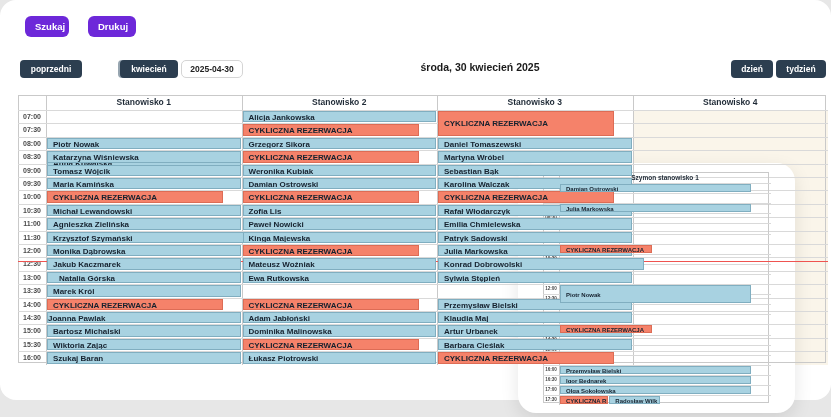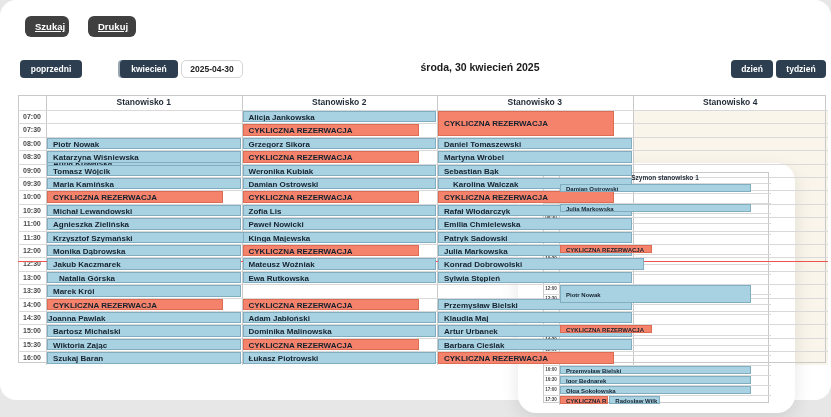--- a/index.html
+++ b/index.html
@@ -9,21 +9,21 @@
     background:#e7e7e7;
     position:relative;
     overflow:hidden;
   }
   .card {
     position:absolute; left:0; top:0; width:831px; height:400px;
     background:#ffffff; border-radius:16px;
   }
   
   .btn { border:none; cursor:pointer; font-family:inherit; font-weight:bold; color:#fff; }
-  .btn-blue { background:#404040; border-radius:6px; font-size:9.5px; padding:0 10px; height:21px; position:absolute; top:16px;text-decoration:underline; }
+  .btn-blue { background:#6d28d9; border-radius:6px; font-size:9.5px; padding:0 10px; height:21px; position:absolute; top:16px; }
   #btn-szukaj { left:25px; width:44px; }
   #btn-drukuj { left:88px; width:48px; }
   .btn-dark { background:#2c3e50; border-radius:4px; font-size:8.5px; height:18px; position:absolute; top:60px; padding:0 8px; }
   .btn-gray { background:#97a5b0; }
   #btn-prev { left:20px; width:62px; }
   #btn-today { left:85px; width:48px;margin-left:33px; }
   #btn-next { left:120px; width:58px; }
   #date-input {
     position:absolute; left:181px; top:60px; width:62px; height:18px;
     border:1.5px solid #d5d5d5; border-radius:5px; font-family:inherit;
@@ -156,21 +156,21 @@
       <div class="evt evt-normal" style="left: 224.5px; top: 176.8px; width: 193.5px; height: 11.4px; font-size: 8px; line-height: 11.4px; padding-left: 5px;">Ewa Rutkowska</div>
       <div class="evt evt-cyclic" style="left: 224.5px; top: 203.6px; width: 176.085px; height: 11.4px; font-size: 8px; line-height: 11.4px; padding-left: 5px;">CYKLICZNA REZERWACJA</div>
       <div class="evt evt-normal" style="left: 224.5px; top: 217px; width: 193.5px; height: 11.4px; font-size: 8px; line-height: 11.4px; padding-left: 5px;">Adam Jabłoński</div>
       <div class="evt evt-normal" style="left: 224.5px; top: 230.4px; width: 193.5px; height: 11.4px; font-size: 8px; line-height: 11.4px; padding-left: 5px;">Dominika Malinowska</div>
       <div class="evt evt-cyclic" style="left: 224.5px; top: 243.8px; width: 176.085px; height: 11.4px; font-size: 8px; line-height: 11.4px; padding-left: 5px;">CYKLICZNA REZERWACJA</div>
       <div class="evt evt-normal" style="left: 224.5px; top: 257.2px; width: 193.5px; height: 11.4px; font-size: 8px; line-height: 11.4px; padding-left: 5px;">Łukasz Piotrowski</div>
       <div class="evt evt-cyclic" style="left: 420px; top: 16px; width: 176.085px; height: 24.8px; font-size: 8px; line-height: 24.8px; padding-left: 5px;">CYKLICZNA REZERWACJA</div>
       <div class="evt evt-normal" style="left: 420px; top: 42.8px; width: 193.5px; height: 11.4px; font-size: 8px; line-height: 11.4px; padding-left: 5px;">Daniel Tomaszewski</div>
       <div class="evt evt-normal" style="left: 420px; top: 56.2px; width: 193.5px; height: 11.4px; font-size: 8px; line-height: 11.4px; padding-left: 5px;">Martyna Wróbel</div>
       <div class="evt evt-normal" style="left: 420px; top: 69.6px; width: 193.5px; height: 11.4px; font-size: 8px; line-height: 11.4px; padding-left: 5px;">Sebastian Bąk</div>
-      <div class="evt evt-normal" style="left: 420px; top: 83px; width: 193.5px; height: 11.4px; font-size: 8px; line-height: 11.4px; padding-left: 14px; text-decoration: underline;">Karolina Walczak</div>
+      <div class="evt evt-normal" style="left: 420px; top: 83px; width: 193.5px; height: 11.4px; font-size: 8px; line-height: 11.4px; padding-left: 5px; text-decoration: underline;">Karolina Walczak</div>
       <div class="evt evt-cyclic" style="left: 420px; top: 96.4px; width: 176.085px; height: 11.4px; font-size: 8px; line-height: 11.4px; padding-left: 5px;">CYKLICZNA REZERWACJA</div>
       <div class="evt evt-normal" style="left: 420px; top: 109.8px; width: 193.5px; height: 11.4px; font-size: 8px; line-height: 11.4px; padding-left: 5px;">Rafał Włodarczyk</div>
       <div class="evt evt-normal" style="left: 420px; top: 123.2px; width: 193.5px; height: 11.4px; font-size: 8px; line-height: 11.4px; padding-left: 5px;">Emilia Chmielewska</div>
       <div class="evt evt-normal" style="left: 420px; top: 136.6px; width: 193.5px; height: 11.4px; font-size: 8px; line-height: 11.4px; padding-left: 5px;">Patryk Sadowski</div>
       <div class="evt evt-normal" style="left: 420px; top: 150px; width: 193.5px; height: 11.4px; font-size: 8px; line-height: 11.4px; padding-left: 5px;">Julia Markowska</div>
       <div class="evt evt-normal" style="left: 420px; top: 163.4px; width: 206px; height: 11.4px; font-size: 8px; line-height: 11.4px; padding-left: 5px;">Konrad Dobrowolski</div>
       <div class="evt evt-normal" style="left: 420px; top: 176.8px; width: 193.5px; height: 11.4px; font-size: 8px; line-height: 11.4px; padding-left: 5px;">Sylwia Stępień</div>
       <div class="evt evt-normal" style="left: 420px; top: 203.6px; width: 193.5px; height: 11.4px; font-size: 8px; line-height: 11.4px; padding-left: 5px;">Przemysław Bielski</div>
       <div class="evt evt-normal" style="left: 420px; top: 217px; width: 193.5px; height: 11.4px; font-size: 8px; line-height: 11.4px; padding-left: 5px;">Klaudia Maj</div>
       <div class="evt evt-normal" style="left: 420px; top: 230.4px; width: 193.5px; height: 11.4px; font-size: 8px; line-height: 11.4px; padding-left: 5px;">Artur Urbanek</div>

